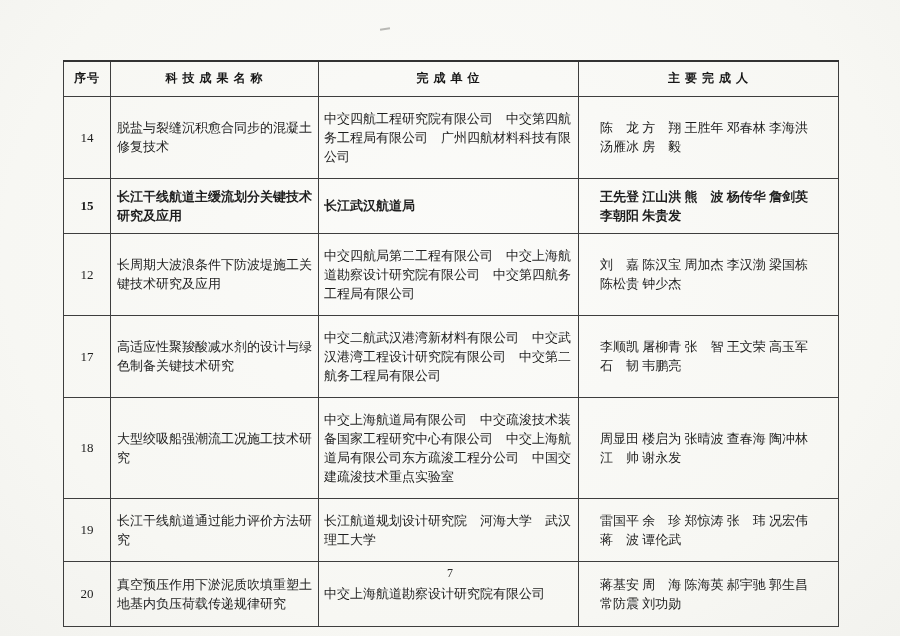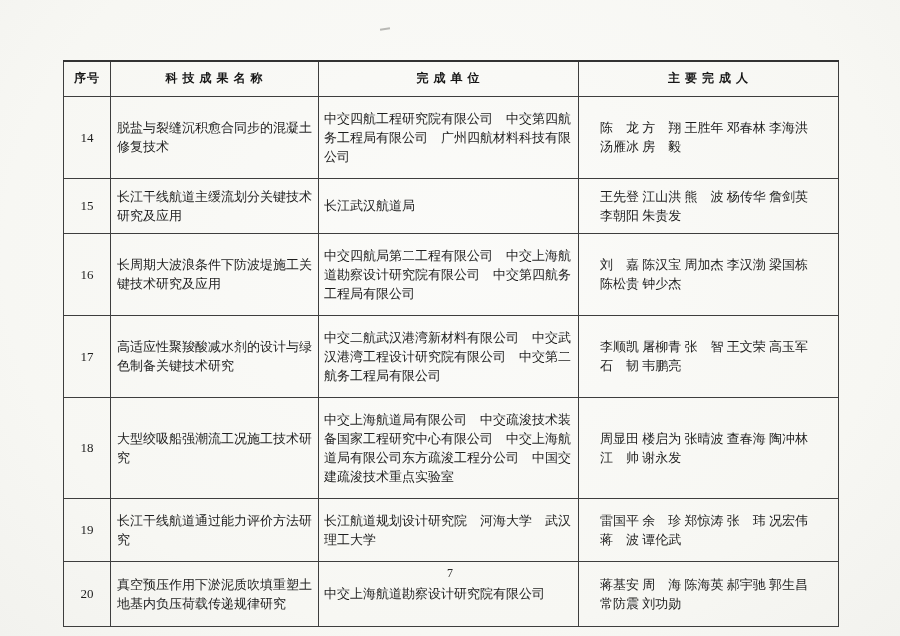--- a/index.html
+++ b/index.html
@@ -64,21 +64,21 @@
   }
   td.c-unit {
     padding: 12px 5px;
     line-height: 19px;
   }
   td.c-people {
     padding: 0 21px;
     line-height: 21px;
   }
   tr.r0 { height: 65px; }
-  tr.r1 { height: 52px; }
+  tr.r1 { height: 52px; font-weight: bold; }
   tr.r2 { height: 71px; }
   tr.r3 { height: 57px; }
   tr.r4 { height: 81px; }
   tr.r5 { height: 57px; }
   tr.r6 { height: 65px; }
   .page-number {
     position: absolute;
     left: 0;
     top: 566px;
     width: 900px;
@@ -116,21 +116,21 @@
         <td class="c-unit">中交四航工程研究院有限公司　中交第四航务工程局有限公司　广州四航材料科技有限公司</td>
         <td class="c-people">陈　龙 方　翔 王胜年 邓春林 李海洪 汤雁冰 房　毅</td>
       </tr>
       <tr class="r1">
         <td class="c-no">15</td>
         <td class="c-name">长江干线航道主缓流划分关键技术研究及应用</td>
         <td class="c-unit">长江武汉航道局</td>
         <td class="c-people">王先登 江山洪 熊　波 杨传华 詹剑英 李朝阳 朱贵发</td>
       </tr>
       <tr class="r2">
-        <td class="c-no">16</td>
+        <td class="c-no">12</td>
         <td class="c-name">长周期大波浪条件下防波堤施工关键技术研究及应用</td>
         <td class="c-unit">中交四航局第二工程有限公司　中交上海航道勘察设计研究院有限公司　中交第四航务工程局有限公司</td>
         <td class="c-people">刘　嘉 陈汉宝 周加杰 李汉渤 梁国栋 陈松贵 钟少杰</td>
       </tr>
       <tr class="r3">
         <td class="c-no">17</td>
         <td class="c-name">高适应性聚羧酸减水剂的设计与绿色制备关键技术研究</td>
         <td class="c-unit">中交二航武汉港湾新材料有限公司　中交武汉港湾工程设计研究院有限公司　中交第二航务工程局有限公司</td>
         <td class="c-people">李顺凯 屠柳青 张　智 王文荣 高玉军 石　韧 韦鹏亮</td>
       </tr>

